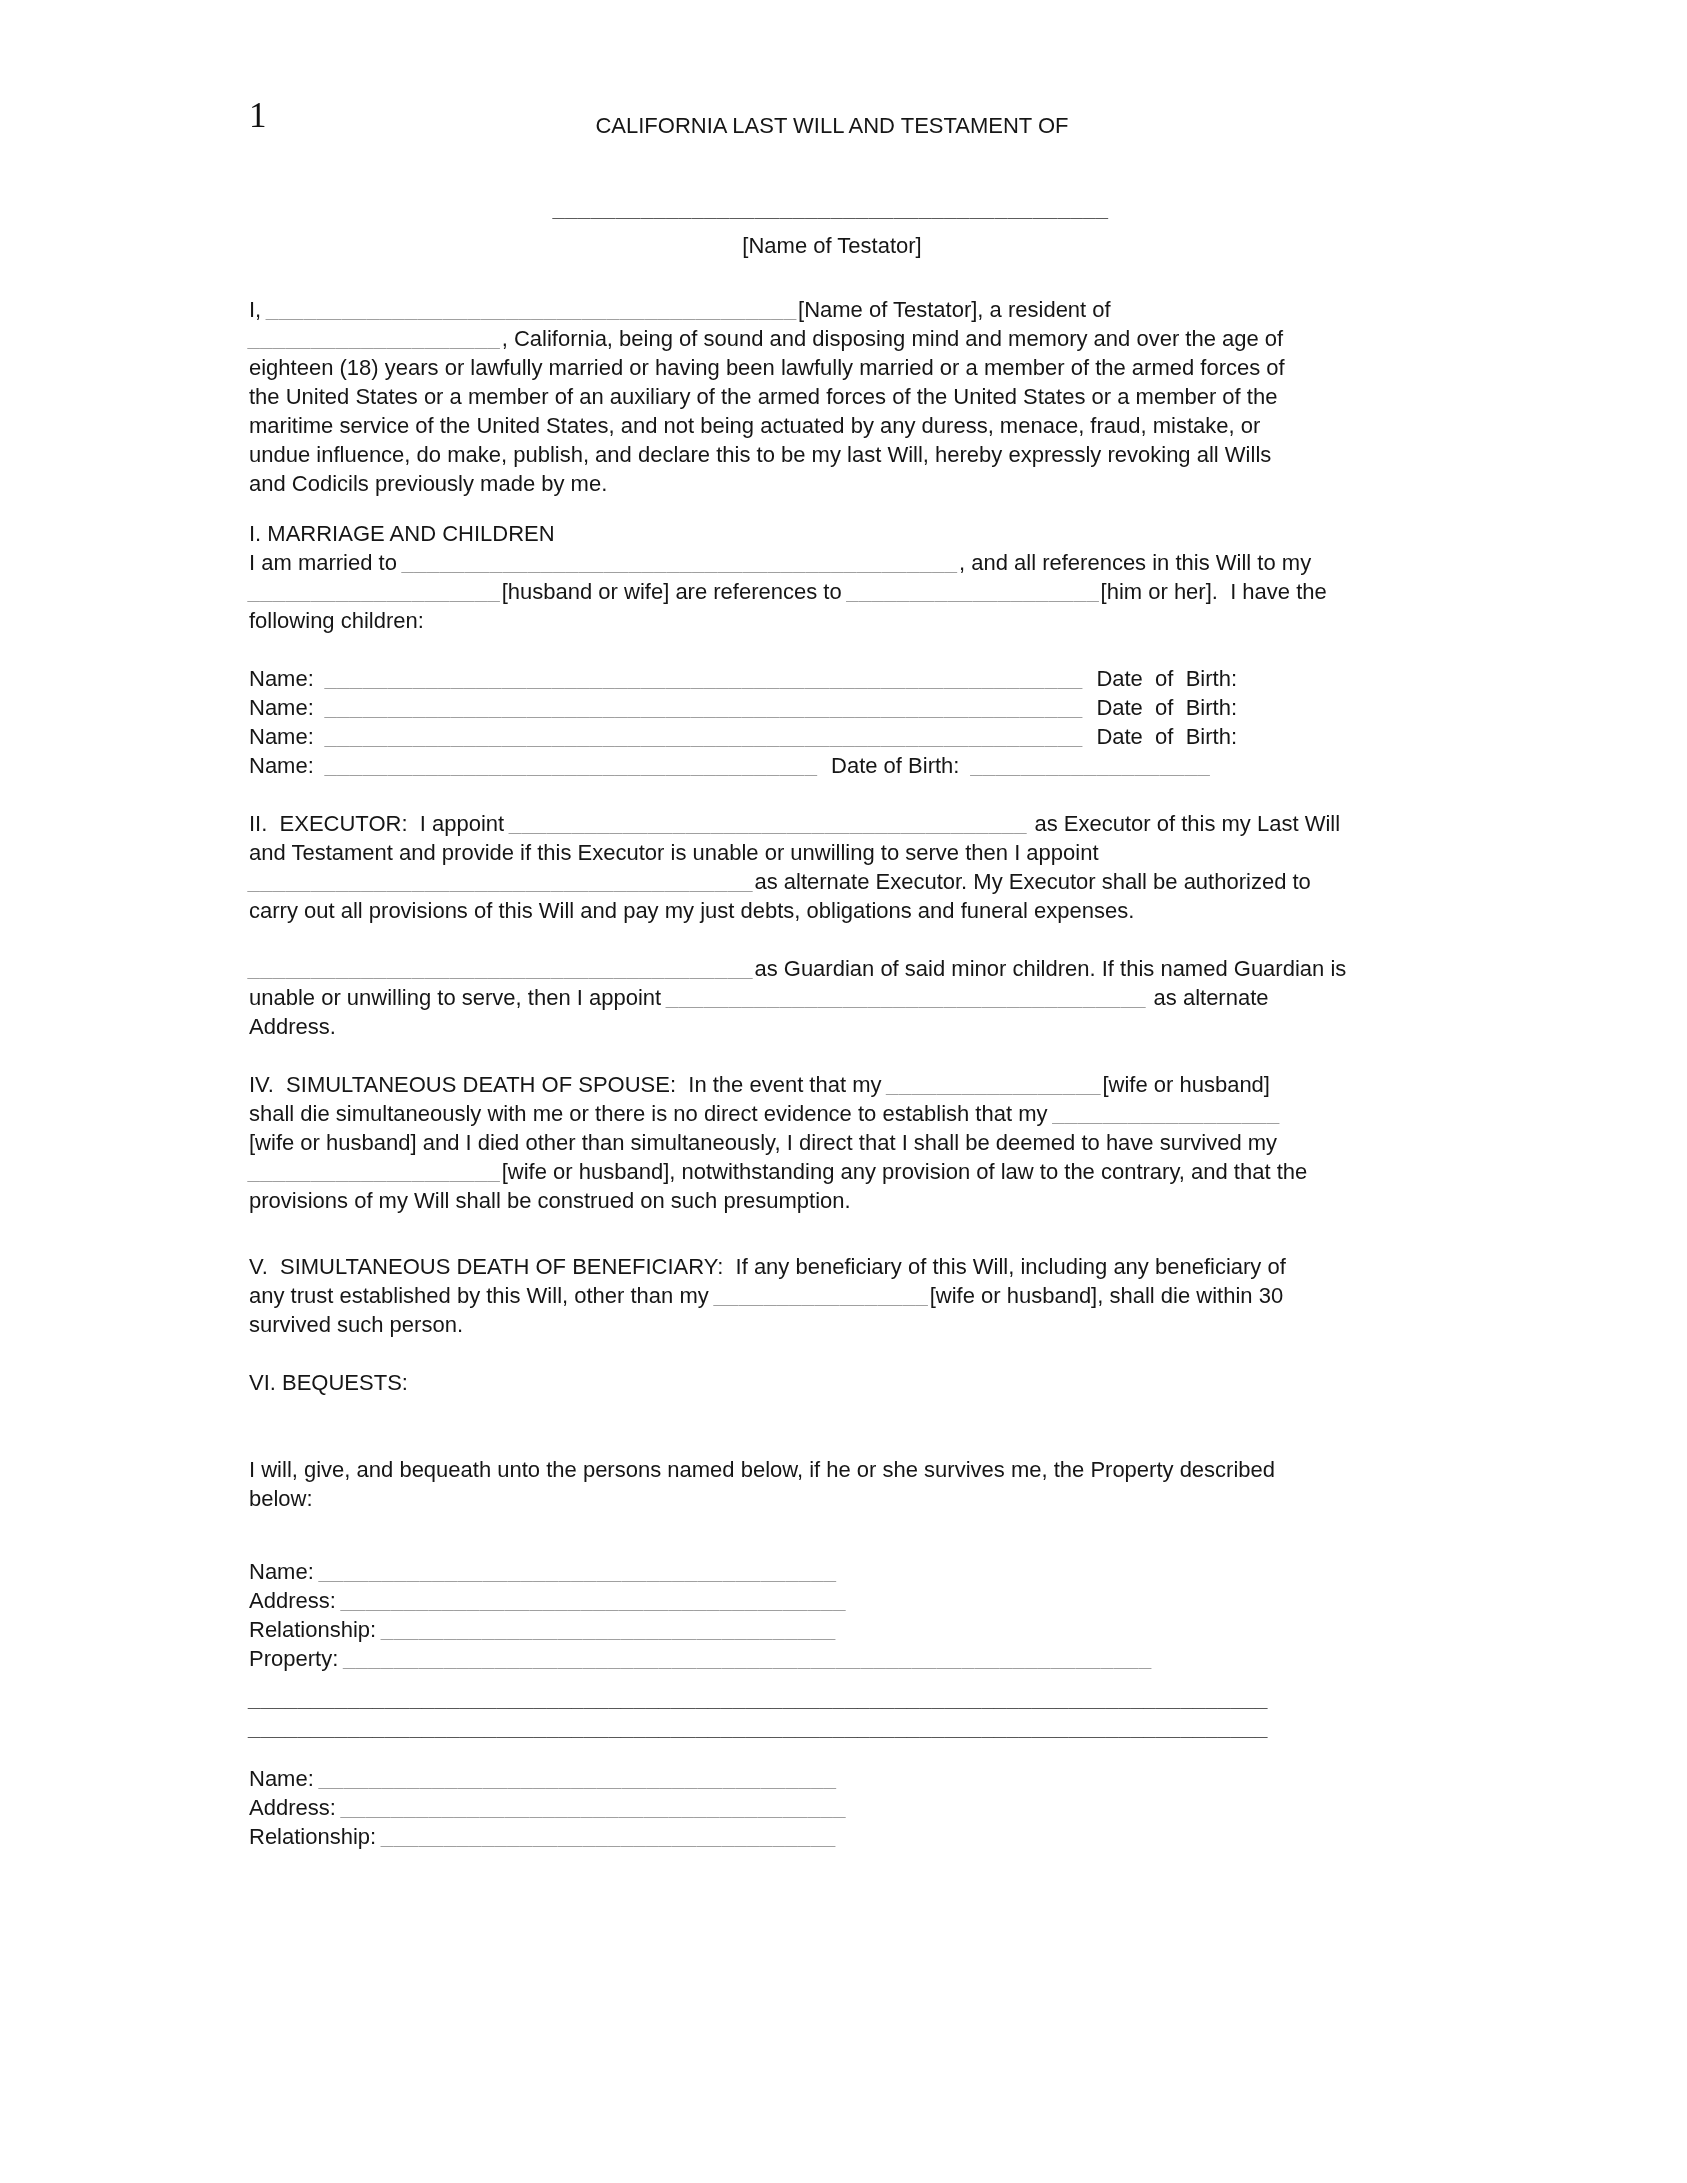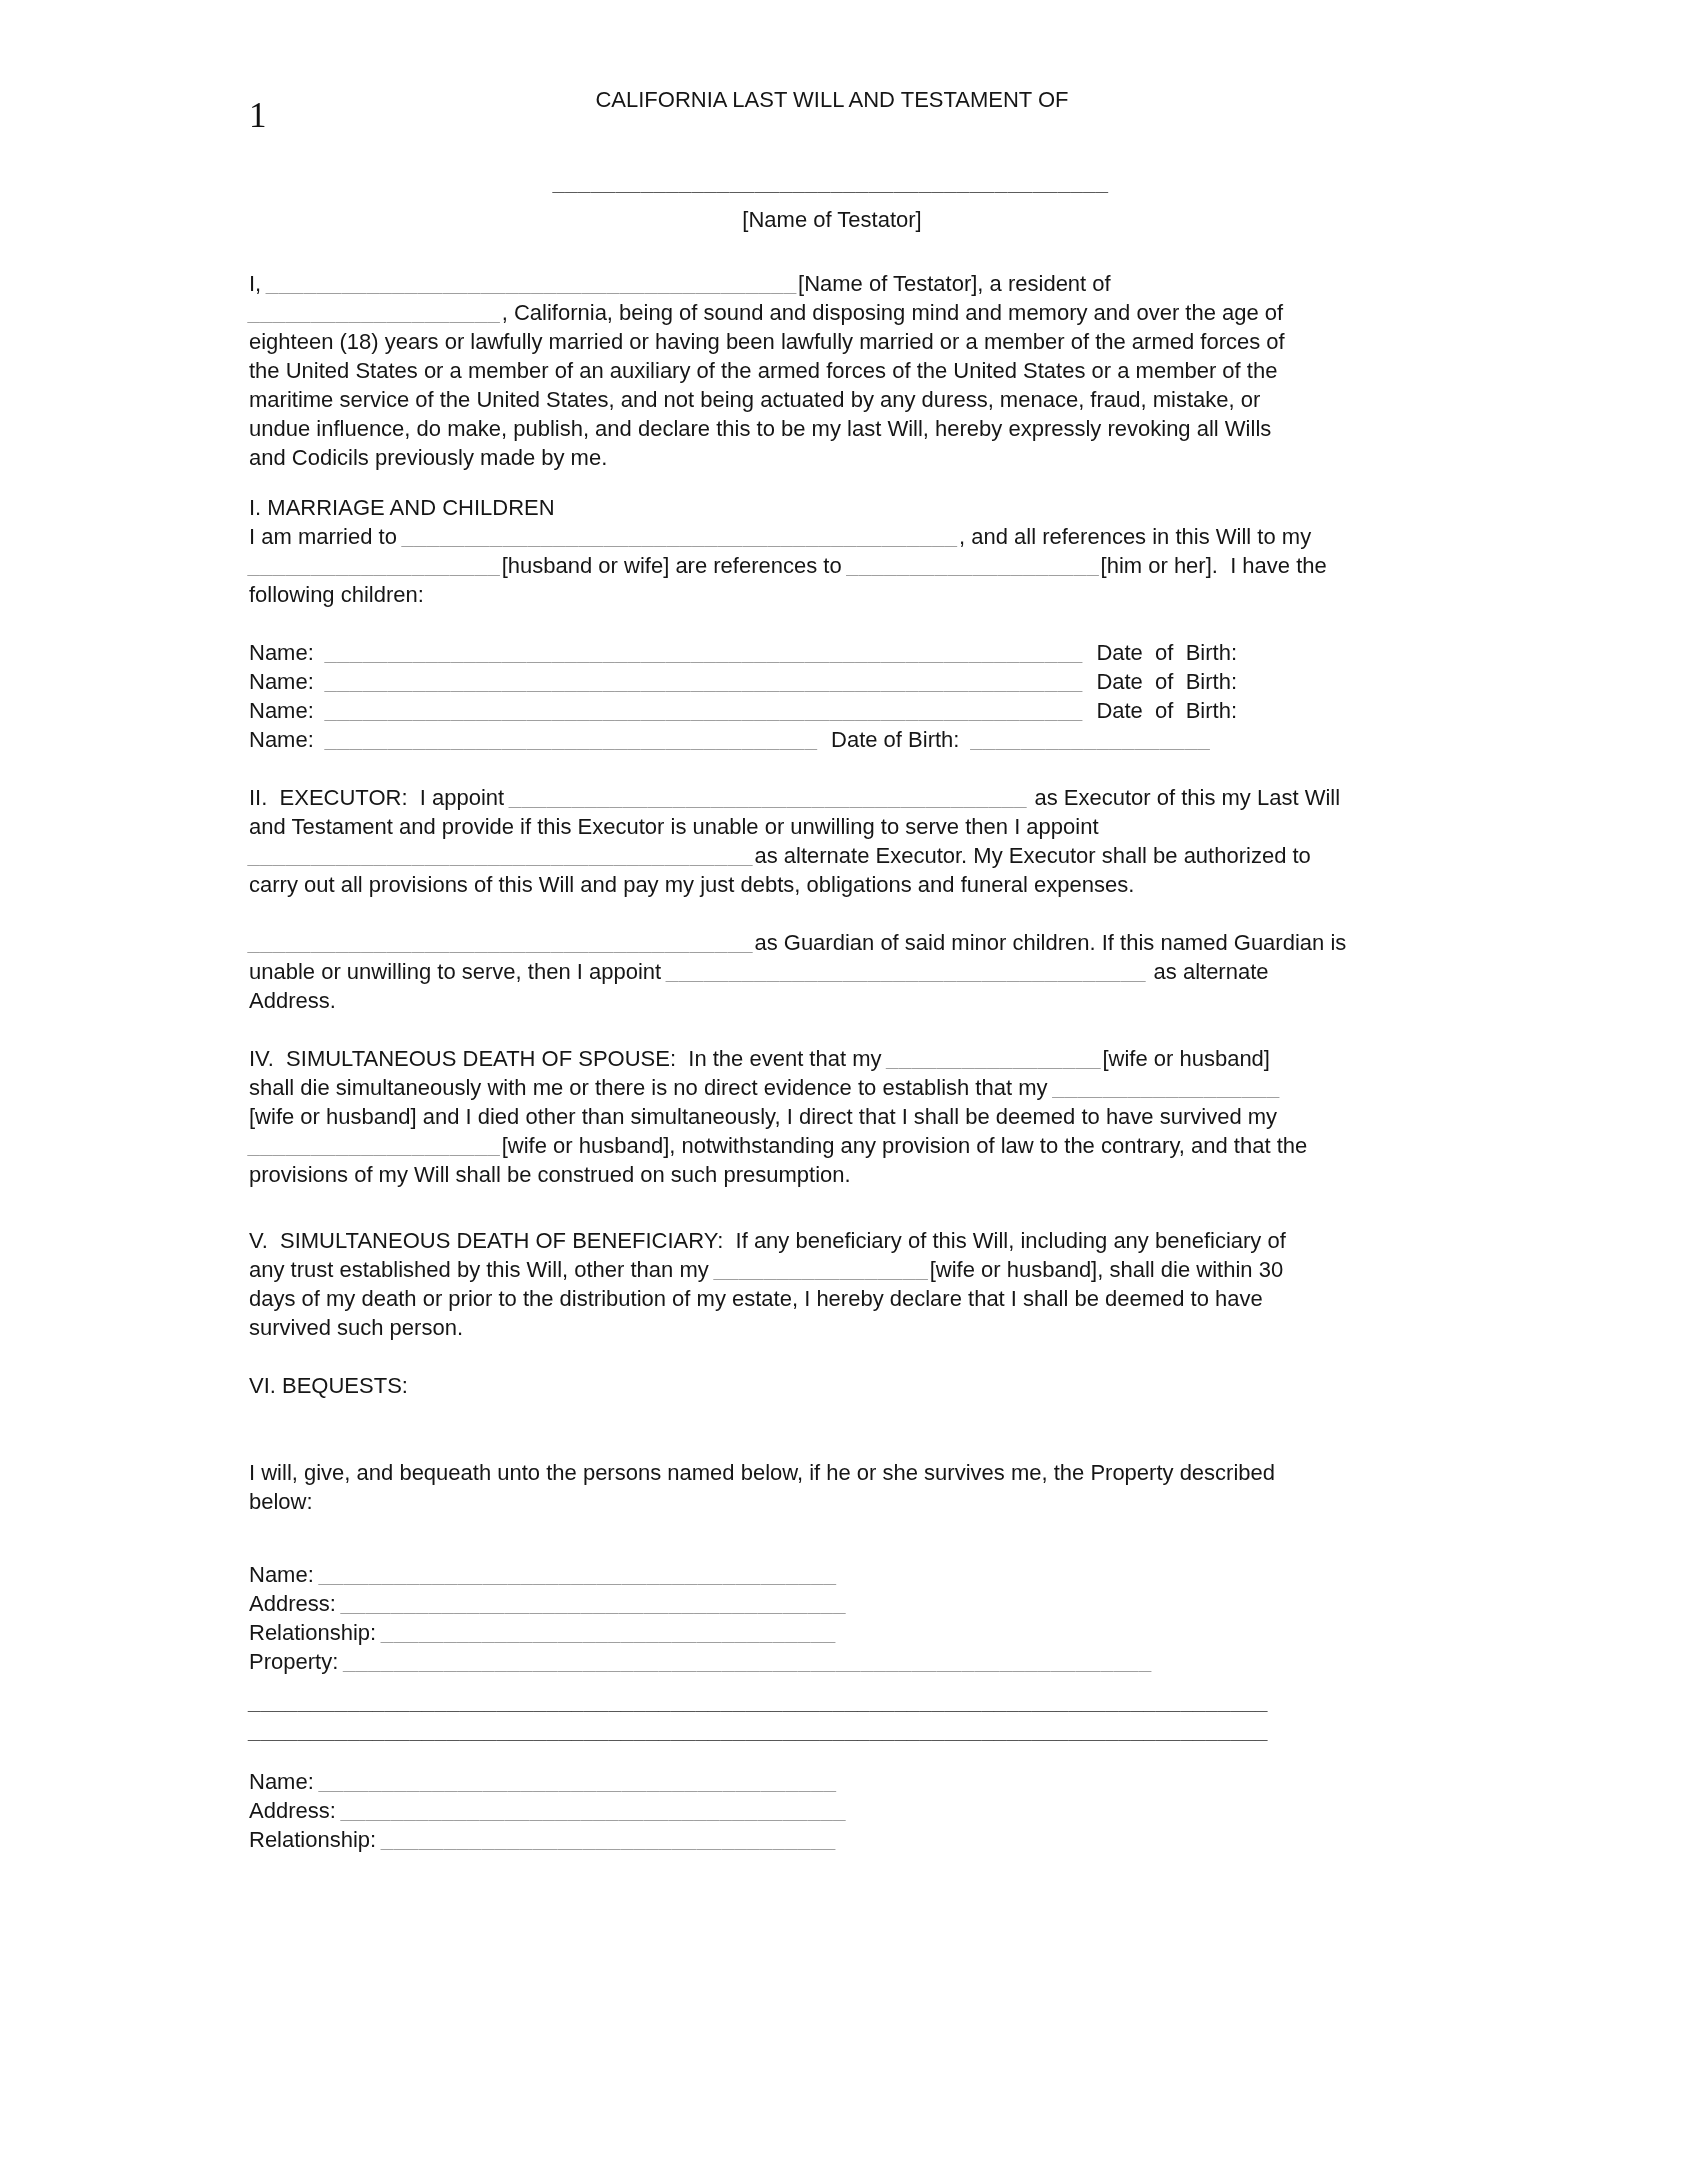--- a/index.html
+++ b/index.html
@@ -16,21 +16,21 @@
     font-family:"Liberation Serif","DejaVu Serif",serif;
     font-size:35px;line-height:35px;color:#111;
   }
   .content{position:absolute;left:249px;top:0;width:1166px;}
   .line{white-space:pre;min-height:29px;}
   .para .line{white-space:pre-wrap;}
   .center{text-align:center;}
   .blank{color:#8f8f8f;letter-spacing:0.4px;font-style:italic;}
   .dark-blank .blank, .heavy .blank{color:#3a3a3a;}
   .heavy .blank{font-weight:bold;letter-spacing:0.2px;}
-  .doc-title{margin-top:85px;}
+  .doc-title{margin-top:111px;}
   .testator-blank{margin-top:54px;}
   .testator-caption{margin-top:8px;}
   .intro{margin-top:35px;}
   .sec-heading-1{margin-top:21px;}
   .marriage{}
   .children{margin-top:29px;}
   .executor{margin-top:29px;}
   .guardian{margin-top:29px;}
   .spouse-death{margin-top:29px;}
   .beneficiary-death{margin-top:37px;}
@@ -97,21 +97,20 @@
         <div class="line">IV.  SIMULTANEOUS DEATH OF SPOUSE:  In the event that my <span class="blank">_________________</span>[wife or husband]</div>
         <div class="line">shall die simultaneously with me or there is no direct evidence to establish that my <span class="blank">__________________</span></div>
         <div class="line">[wife or husband] and I died other than simultaneously, I direct that I shall be deemed to have survived my</div>
         <div class="line"><span class="blank">____________________</span>[wife or husband], notwithstanding any provision of law to the contrary, and that the</div>
         <div class="line">provisions of my Will shall be construed on such presumption.</div>
       </div>
 
     <div class="beneficiary-death para">
         <div class="line">V.  SIMULTANEOUS DEATH OF BENEFICIARY:  If any beneficiary of this Will, including any beneficiary of</div>
         <div class="line">any trust established by this Will, other than my <span class="blank">_________________</span>[wife or husband], shall die within 30</div>
-        <div class="line">days of my death or prior to the distribution of my estate, I hereby declare that I shall be deemed to have</div>
         <div class="line">survived such person.</div>
       </div>
 
     <div class="sec-heading-6">VI.  BEQUESTS:</div>
 
     <div class="bequests-intro para">
         <div class="line">I will, give, and bequeath unto the persons named below, if he or she survives me, the Property described</div>
         <div class="line">below:</div>
       </div>
 

